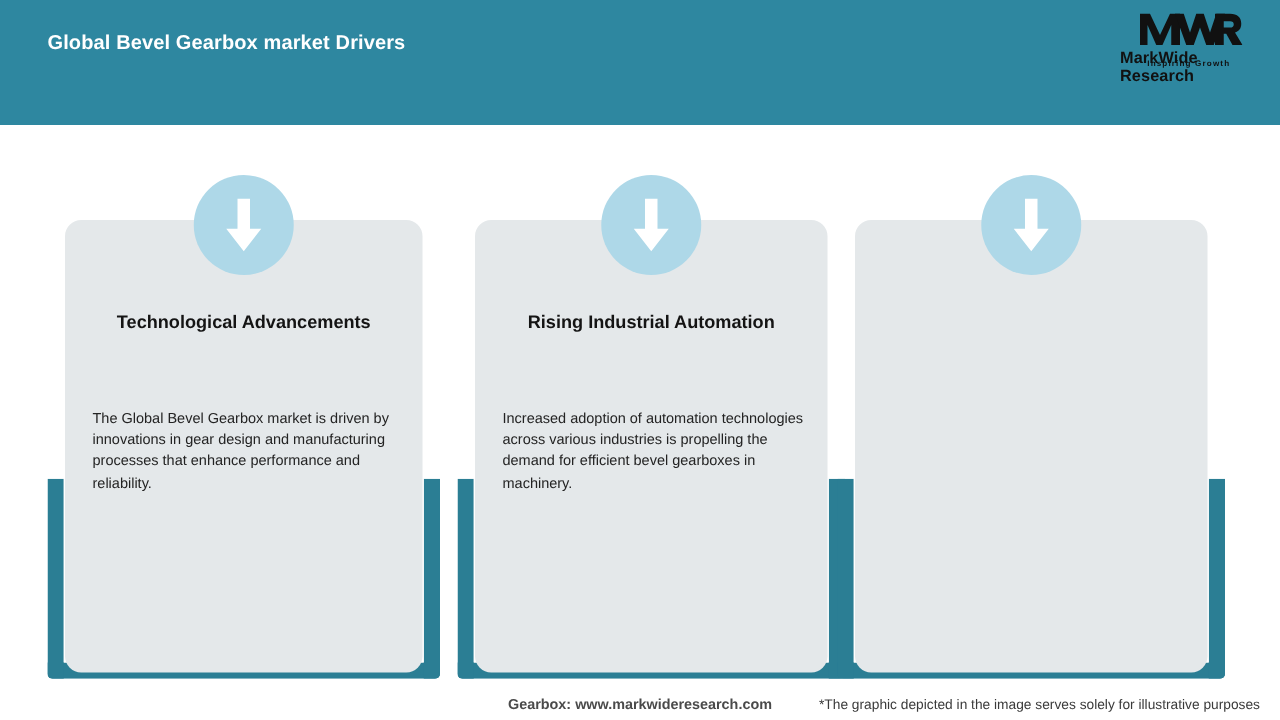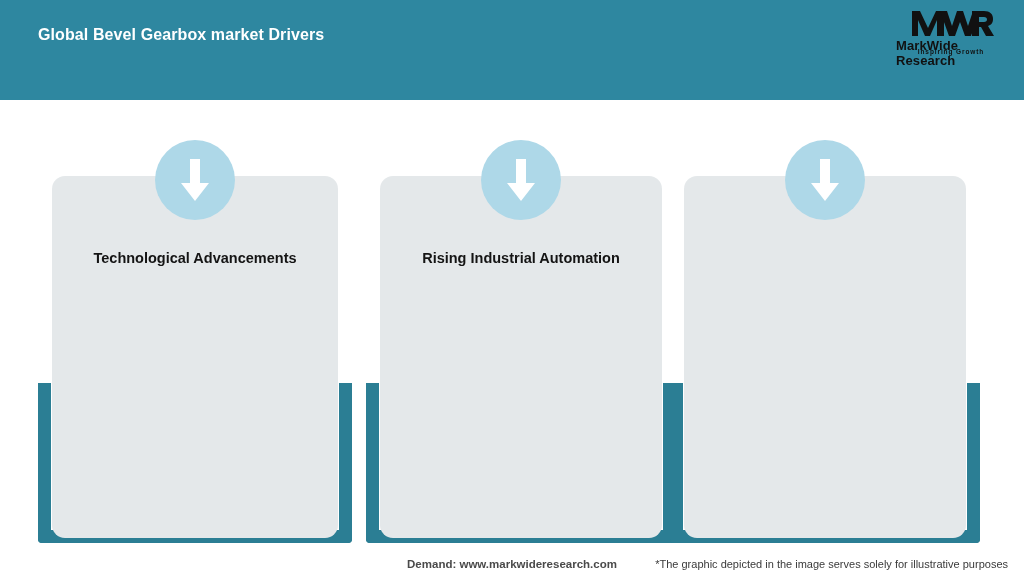--- a/index.html
+++ b/index.html
@@ -111,39 +111,41 @@
 
   <div class="card-slot s1">
     <div class="frame"></div>
     <div class="card"></div>
     <div class="circle">
       <svg viewBox="0 0 34 46" aria-hidden="true">
         <path d="M12 2 L22 2 L22 26 L31 26 L17 44 L3 26 L12 26 Z" fill="#FFFFFF"></path>
       </svg>
     </div>
     <div class="card-title">Technological Advancements</div>
+    <div class="card-body">The Global Bevel Gearbox market is driven by innovations in gear design and manufacturing processes that enhance performance and reliability.</div>
   </div>
 
   <div class="card-slot s2">
     <div class="frame"></div>
     <div class="card"></div>
     <div class="circle">
       <svg viewBox="0 0 34 46" aria-hidden="true">
         <path d="M12 2 L22 2 L22 26 L31 26 L17 44 L3 26 L12 26 Z" fill="#FFFFFF"></path>
       </svg>
     </div>
     <div class="card-title">Rising Industrial Automation</div>
+    <div class="card-body">Increased adoption of automation technologies across various industries is propelling the demand for efficient bevel gearboxes in machinery.</div>
   </div>
 
   <div class="card-slot s3">
     <div class="frame"></div>
     <div class="card"></div>
     <div class="circle">
       <svg viewBox="0 0 34 46" aria-hidden="true">
         <path d="M12 2 L22 2 L22 26 L31 26 L17 44 L3 26 L12 26 Z" fill="#FFFFFF"></path>
       </svg>
     </div>
   </div>
 
 </div>
 
-<div class="source">Demand: www.markwideresearch.com</div>
+<div class="source">Gearbox: www.markwideresearch.com</div>
 <div class="disclaimer">*The graphic depicted in the image serves solely for illustrative purposes</div>
 
 </body></html>

